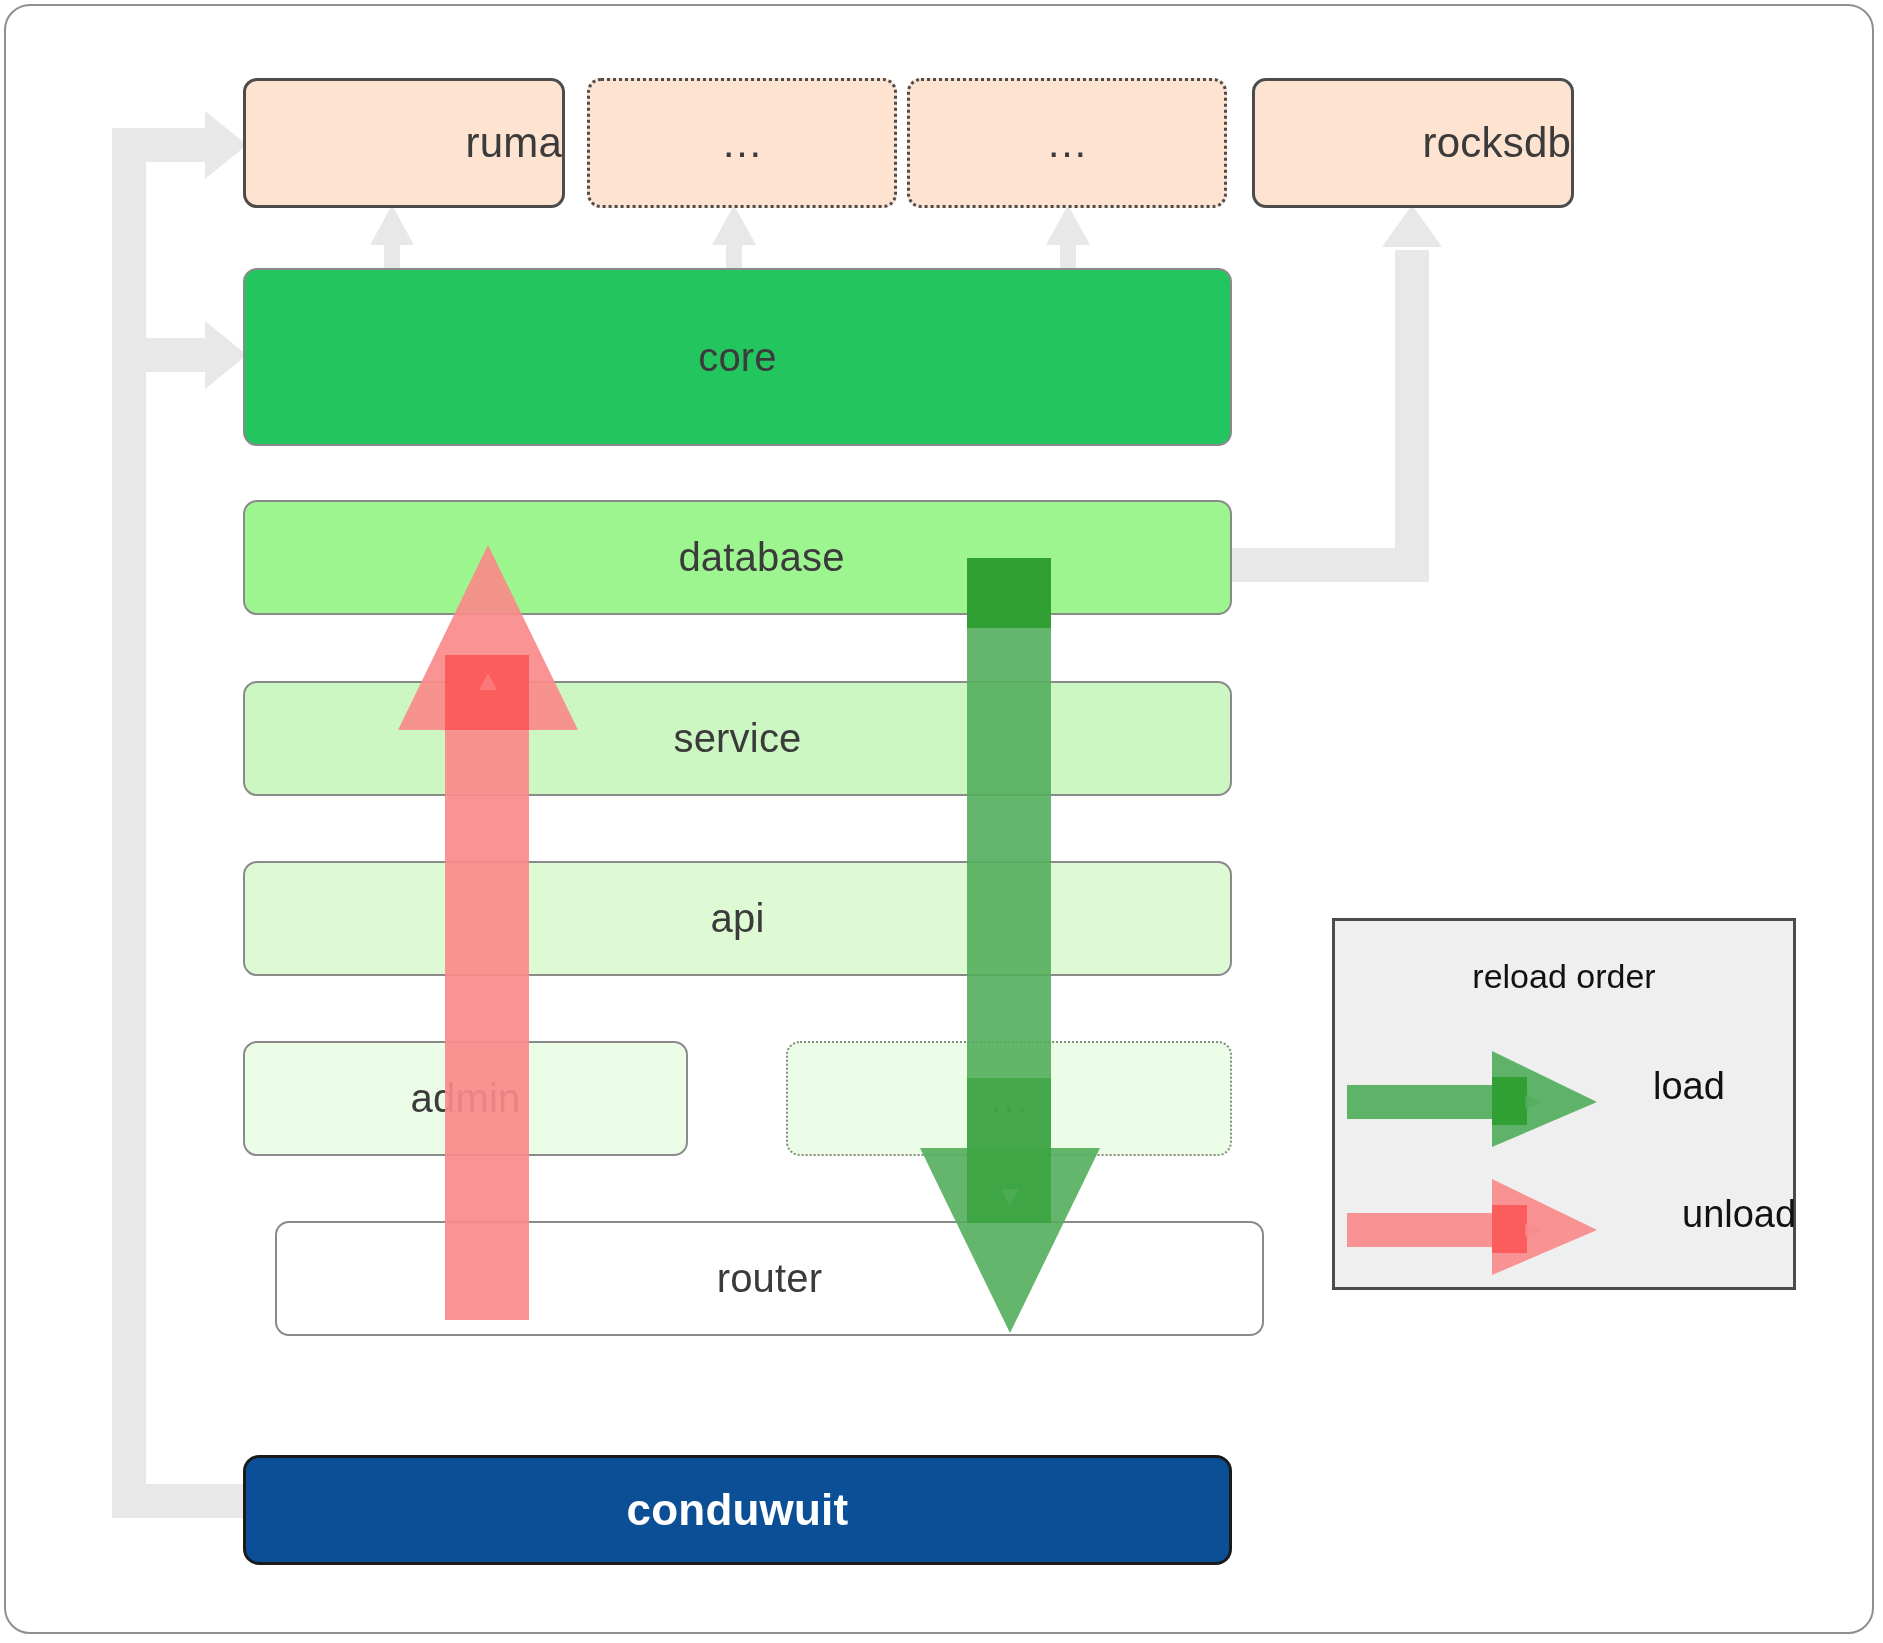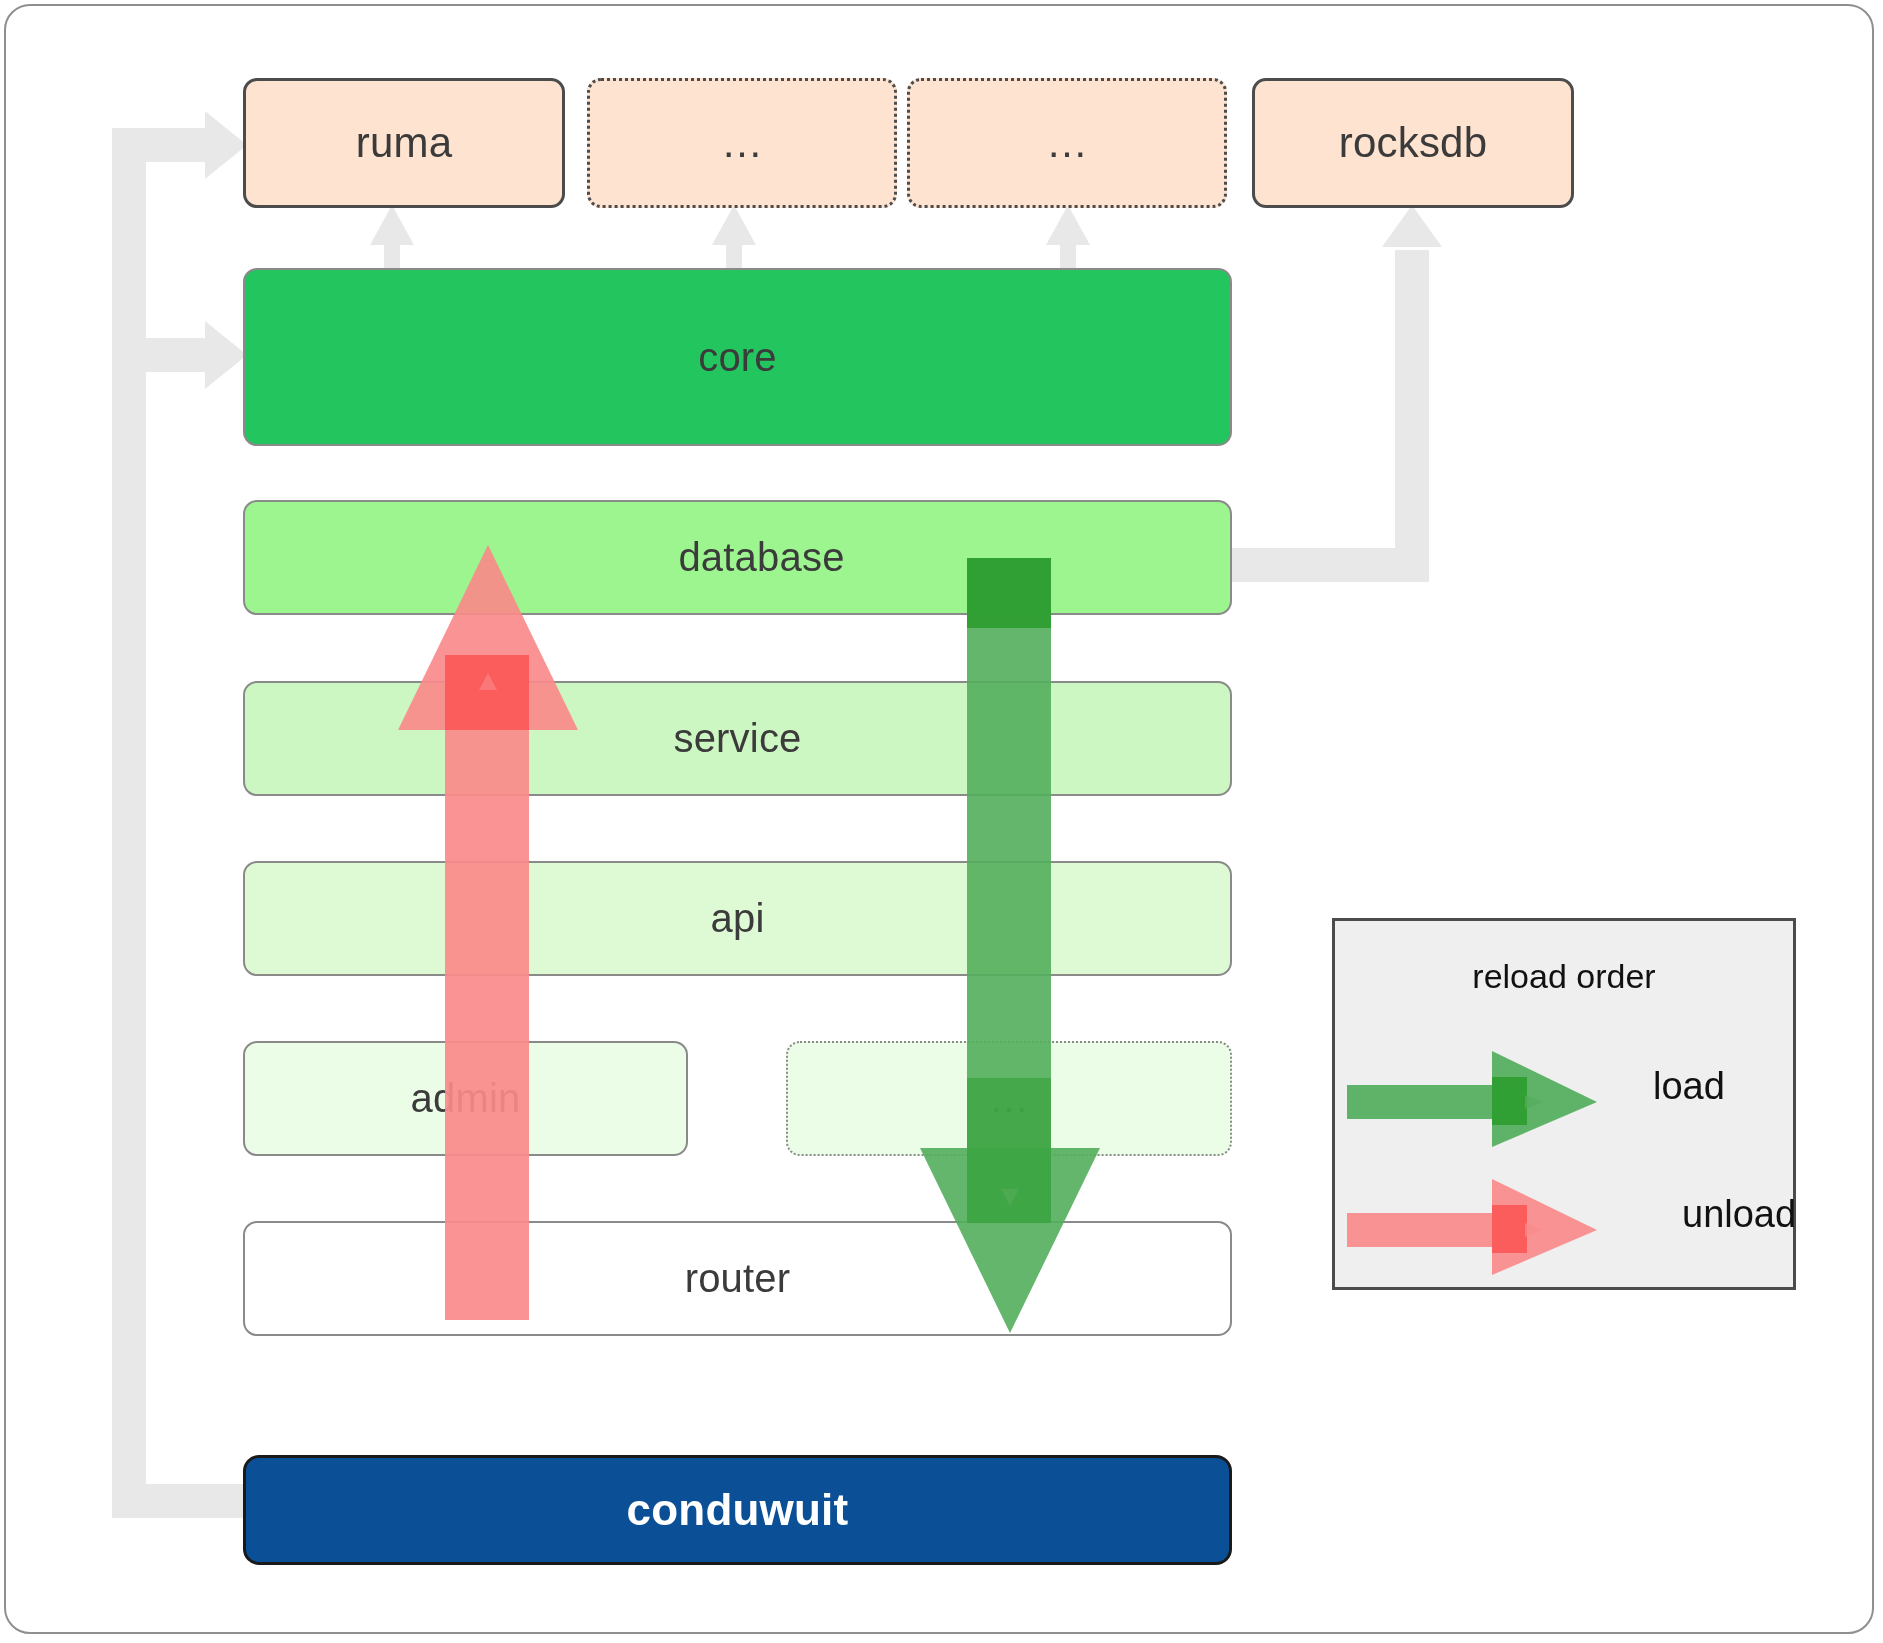--- a/index.html
+++ b/index.html
@@ -38,34 +38,34 @@
     letter-spacing: .2px;
     z-index: 4;
   }
   .node .lbl { pointer-events: none; }
 
   
   .dep {
     background: #fde3d0;
     font-size: 42px;
   }
-  .dep-solid { border: 3px solid #4c4c4c; }
+  .dep-solid { border: 3px solid #4c4c4c; justify-content: flex-end; }
   .dep-dotted { border: 3px dotted #4c4c4c; }
 
   
   .layer { border: 2px solid #8a8a8a; }
   .layer-dotted { border: 2px dotted #8a8a8a; }
 
   #node-core     { background:#22c55e; }
   #node-database { background:#9cf58f; }
   #node-service  { background:#cdf7c2; }
   #node-api      { background:#ddfad4; }
   #node-admin    { background:#ecfde7; }
   #node-dots3    { background:#ecfde7; }
-  #node-router   { background:#ffffff; }
+  #node-router   { background:#ffffff;margin-left:32px; }
 
   #node-conduwuit {
     background:#0b4f96;
     color:#ffffff;
     border: 3px solid #1a1a1a;
     border-radius: 16px;
     font-size: 44px;
     font-weight: 700;
     z-index: 6;
   }

